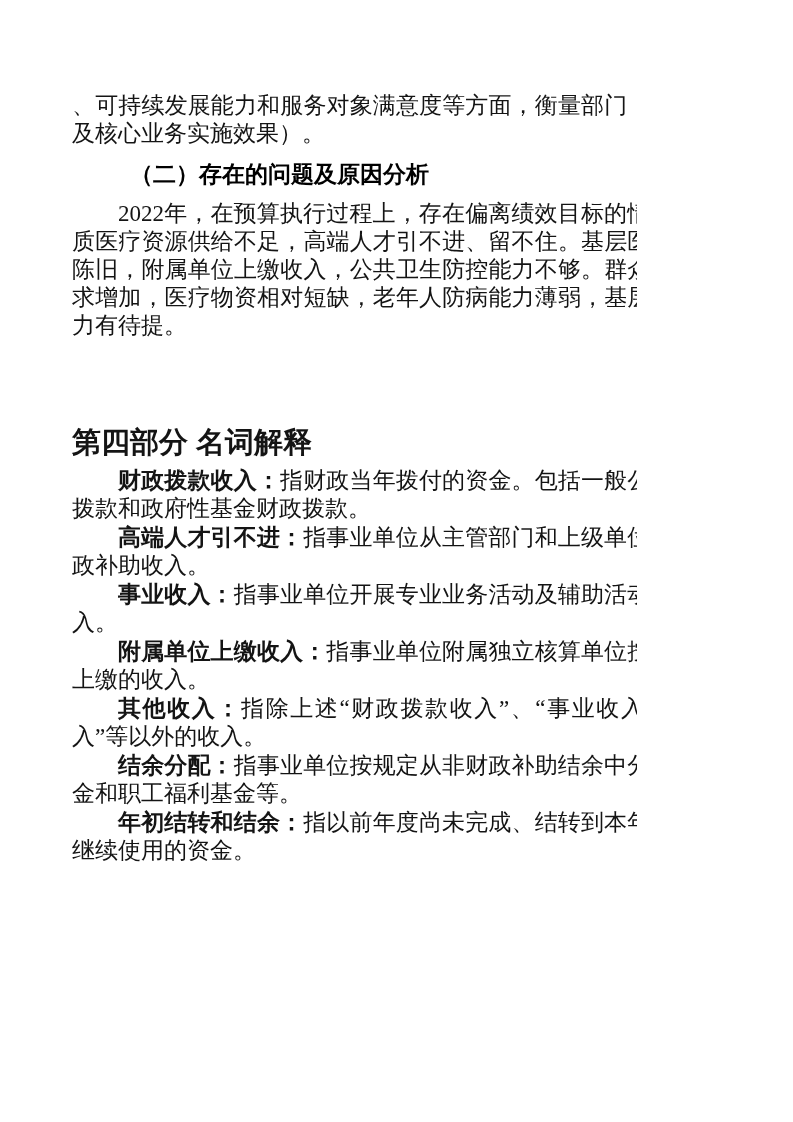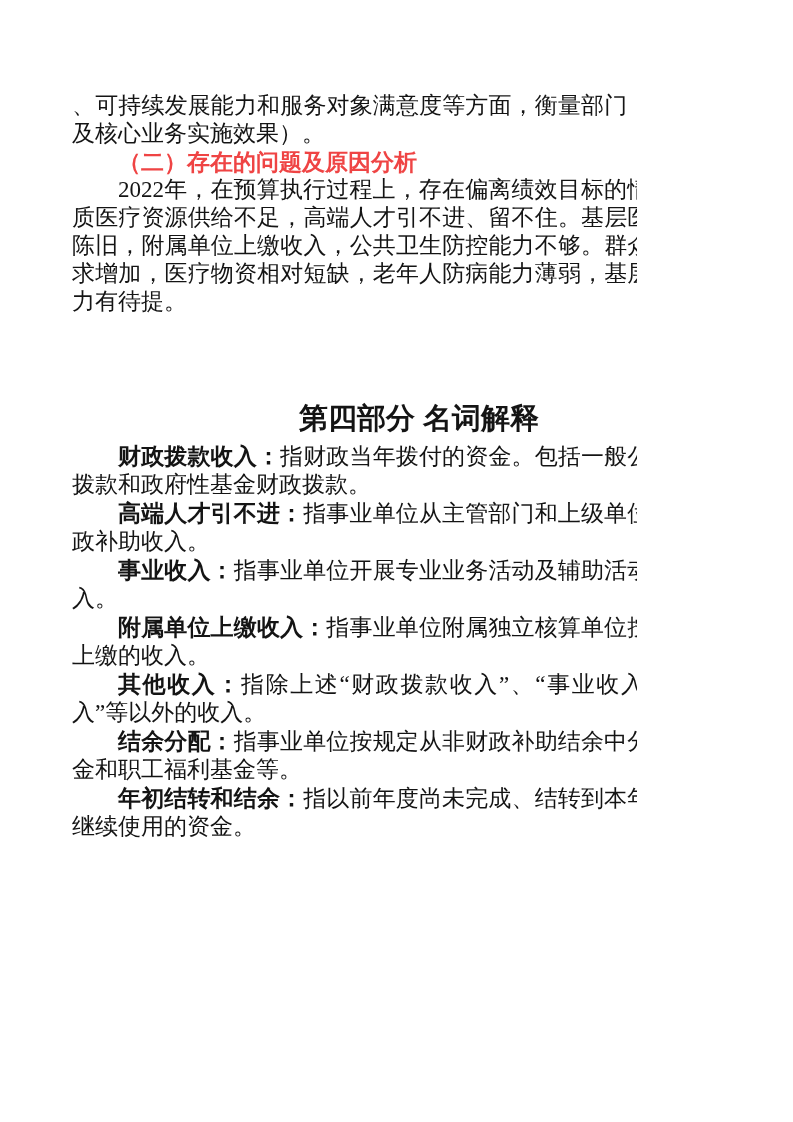--- a/index.html
+++ b/index.html
@@ -26,36 +26,35 @@
     font-size: 23px;
     line-height: 28px;
     color: #141414;
     text-align: justify;
     text-indent: 46px;
   }
   .no-indent {
     text-indent: 0;
   }
   .sub-heading {
-    margin: 0;
+    margin: 12px;
     font-family: "Liberation Sans", "DejaVu Sans", sans-serif;
     font-size: 23px;
     line-height: 28px;
     font-weight: bold;
-    color: #ef4444;
+    color: #000000;
     text-indent: 46px;
   }
   .part-title {
     margin: 84px 0 6px 0;
     font-family: "Liberation Sans", "DejaVu Sans", sans-serif;
     font-size: 29px;
     line-height: 36px;
     font-weight: bold;
     color: #141414;
-    text-align: center;
     text-indent: 0;
   }
   .term-para .term {
     font-family: Liberation Sans, sans-serif;
     font-weight: bold;
   }
 </style>
 </head>
 <body>
 

